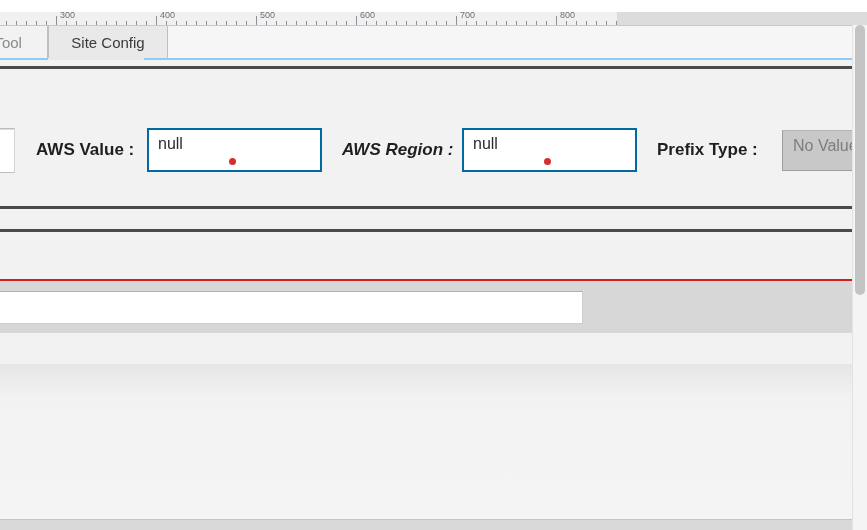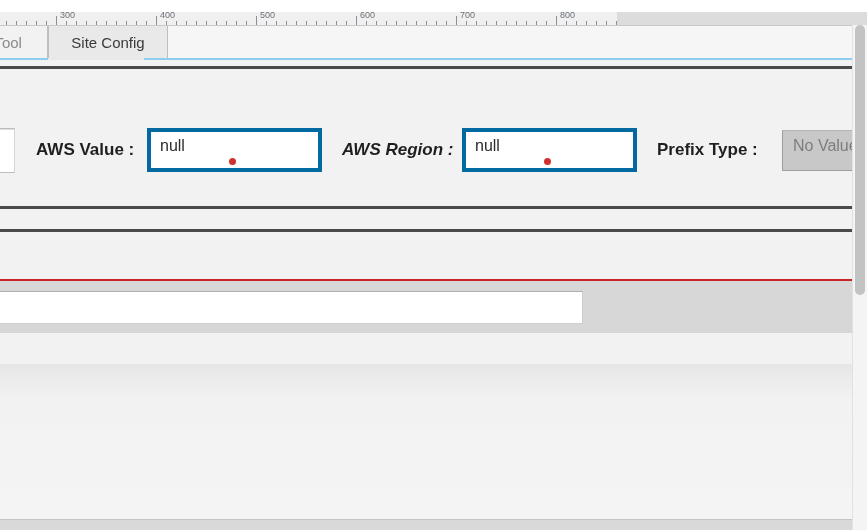--- a/index.html
+++ b/index.html
@@ -138,21 +138,21 @@
     font-weight: bold;
     color: #1f1f1f;
     white-space: nowrap;
     font-family: "Liberation Sans", sans-serif;
   }
 
   .text-input {
     position: absolute;
     box-sizing: border-box;
     background: #ffffff;
-    border: 4px solid #0369a1;
+    border: 2px solid #0369a1;
     font-size: 16px;
     color: #2b2b2b;
     padding: 4px 0 0 9px;
     font-family: "Liberation Sans", sans-serif;
     line-height: 20px;
     overflow: hidden;
   }
   .text-input.plain {
     border: 1px solid #bdbdbd;
     border-right-color: #d5d5d5;

